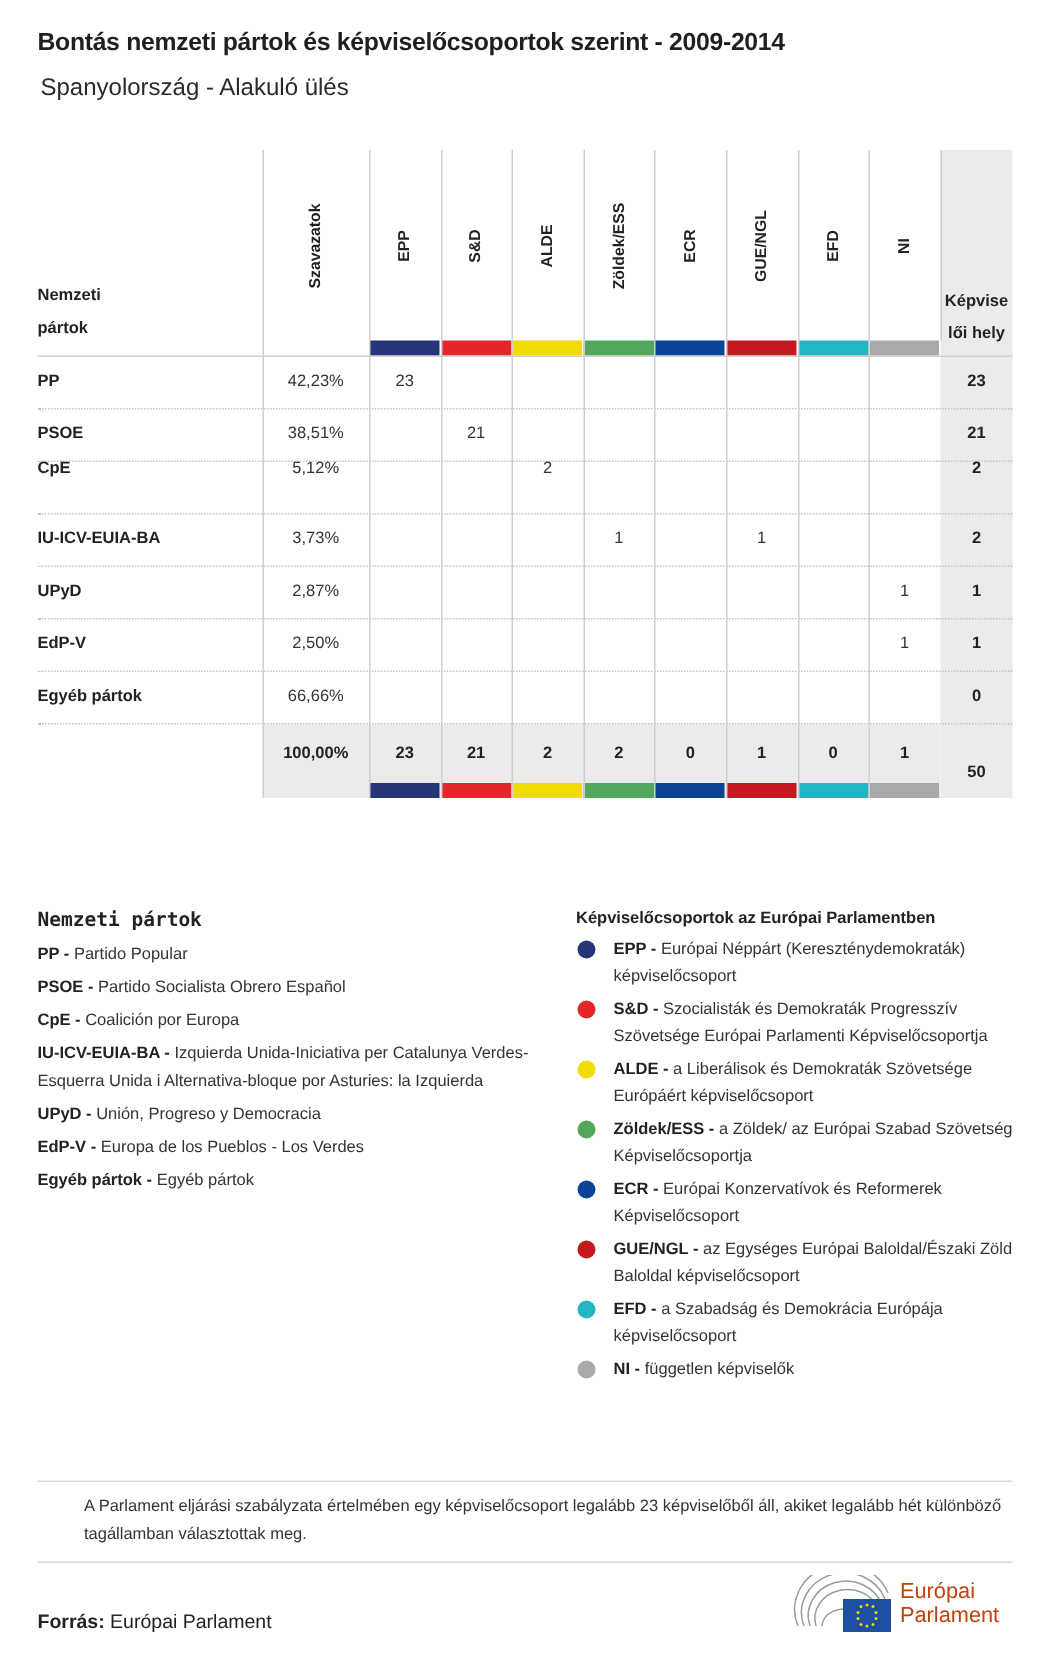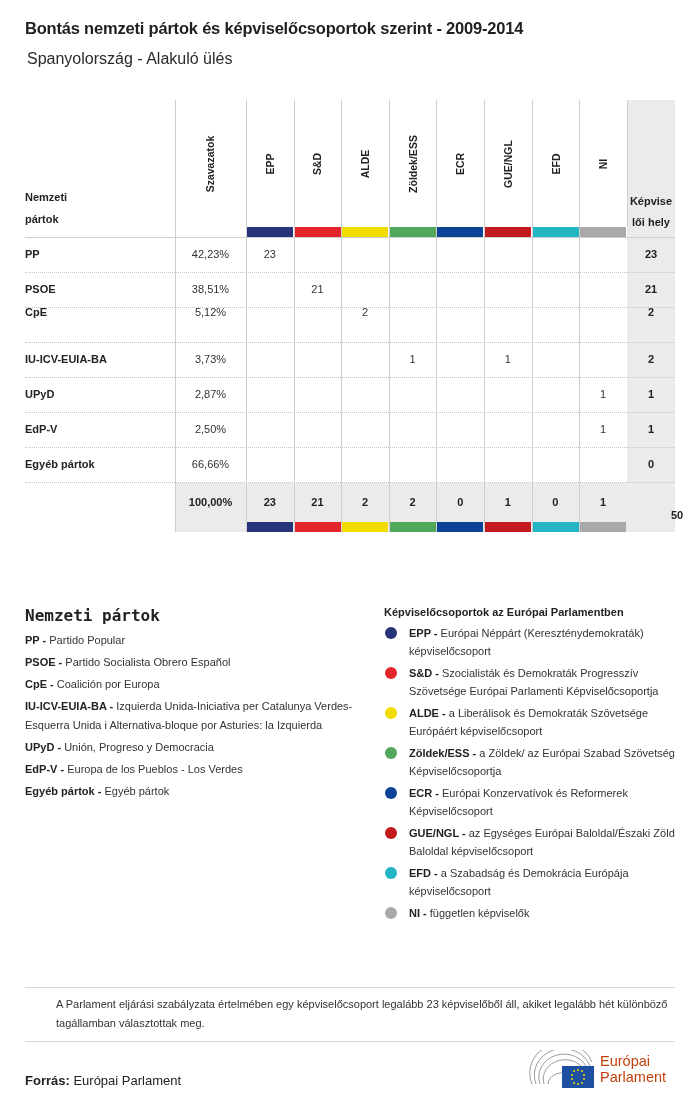--- a/index.html
+++ b/index.html
@@ -19,21 +19,21 @@
   .bar { position: absolute; height: 10px; }
   .hline { position: absolute; left: 0; height: 0; border-top: 1px dotted #c4c4c4; }
   .hline.solid { border-top: 1px solid #cfcfcf; }
   .row { position: absolute; left: 0; width: 650px; height: 35px; }
   .cell { position: absolute; top: 0; height: 35px; line-height: 35px; font-size: 11px; text-align: center; color: #333; }
   .cell.party { left: 0; width: 150px; text-align: left; font-weight: bold; color: #222; }
   .cell.seat { font-weight: bold; color: #222; }
   .total .cell { height: 39px; line-height: 39px; font-weight: bold; color: #222; }
 
   .legend-left { position: absolute; left: 25px; top: 606px; width: 345px; }
-  .legend-left h3 { font-family: "DejaVu Sans Mono", monospace; font-size: 16px; font-weight: bold; margin-bottom: 6px; color: #222; }
+  .legend-left h3 { font-family: "DejaVu Sans Mono", monospace; font-size: 13px; font-weight: bold; margin-bottom: 6px; color: #222; }
   .legend-left p { font-size: 11px; line-height: 19px; margin-bottom: 3px; color: #333; }
   .legend-left b { color: #222; }
   .legend-right { position: absolute; left: 384px; top: 606px; width: 300px; }
   .legend-right h3 { font-size: 11px; font-weight: bold; margin-bottom: 6px; color: #222; }
   .lg-item { position: relative; padding-left: 25px; font-size: 11px; line-height: 18px; margin-bottom: 4px; color: #333; }
   .lg-item b { color: #222; }
   .dot { position: absolute; left: 1px; top: 3px; width: 12px; height: 12px; border-radius: 50%; }
 
   .rule { position: absolute; left: 25px; width: 650px; height: 1px; background: #d8d8d8; }
   .note { position: absolute; left: 25px; top: 995px; width: 650px; font-size: 11px; line-height: 19px; color: #333; margin-left: 31px; }
@@ -221,21 +221,21 @@
       <div class="row total" style="top: 383px;">
         <div class="cell" style="left:150px;width:71px;">100,00%</div>
         <div class="cell" style="left:221px;width:47.60000000000002px;">23</div>
         <div class="cell" style="left:268.6px;width:47.599999999999966px;">21</div>
         <div class="cell" style="left:316.2px;width:47.60000000000002px;">2</div>
         <div class="cell" style="left:363.8px;width:47.599999999999966px;">2</div>
         <div class="cell" style="left:411.4px;width:47.60000000000002px;">0</div>
         <div class="cell" style="left:459px;width:47.60000000000002px;">1</div>
         <div class="cell" style="left:506.6px;width:47.60000000000002px;">0</div>
         <div class="cell" style="left:554.2px;width:47.799999999999955px;">1</div>
-        <div class="cell" style="left:628px;width:48px;height:49px;line-height:64px;">50</div>
+        <div class="cell" style="left:602px;width:48px;height:49px;line-height:64px;">50</div>
       </div>
     </div>
 </div>
 
 <div class="legend-left">
   <h3>Nemzeti pártok</h3>
   <div id="nat-list">
       <p><b>PP -</b> <span>Partido Popular</span></p>
       <p><b>PSOE -</b> <span>Partido Socialista Obrero Español</span></p>
       <p><b>CpE -</b> <span>Coalición por Europa</span></p>

